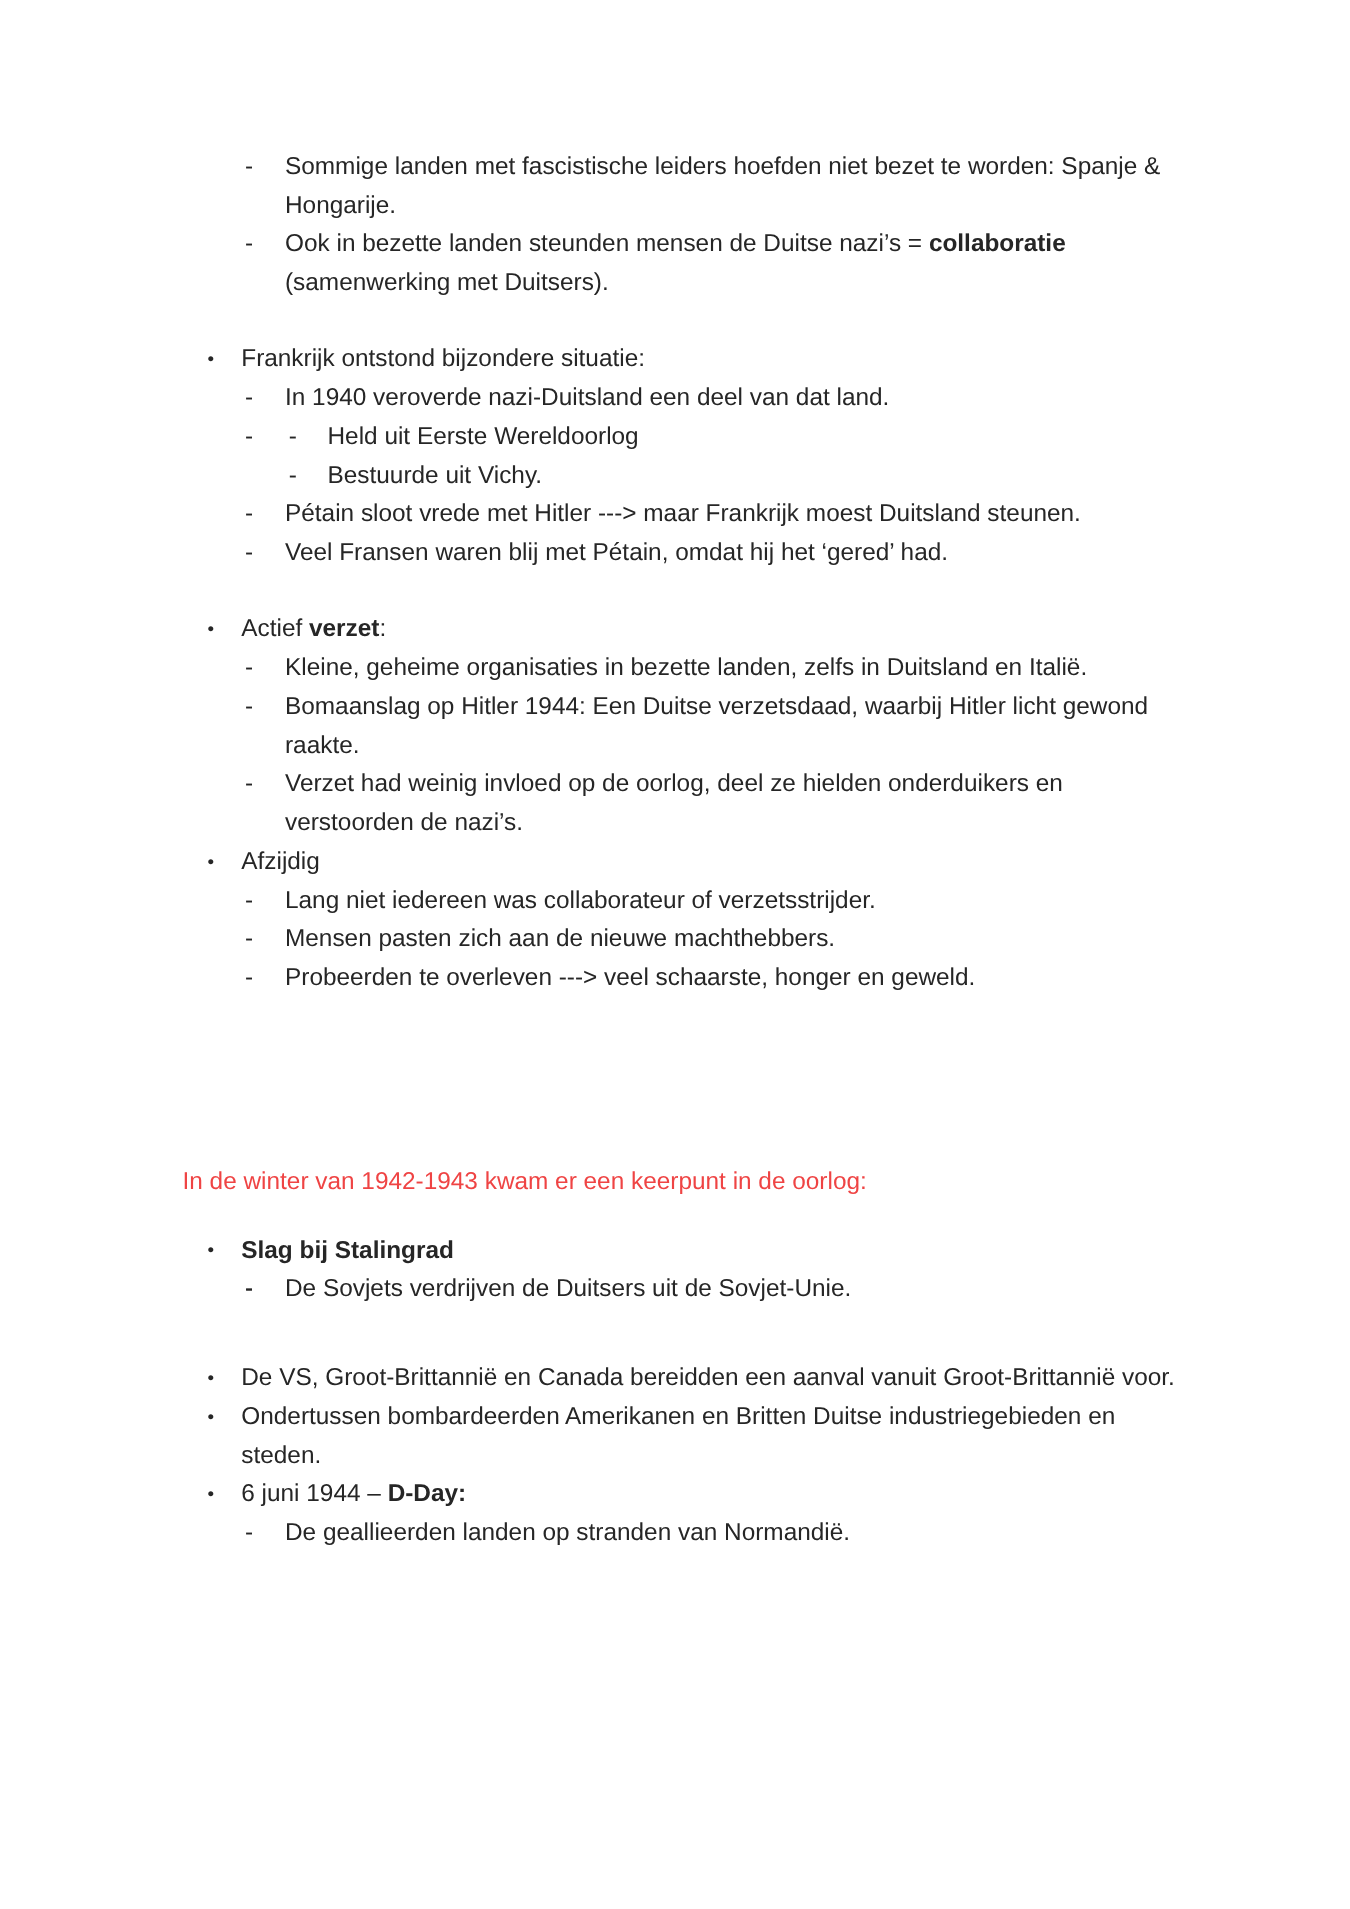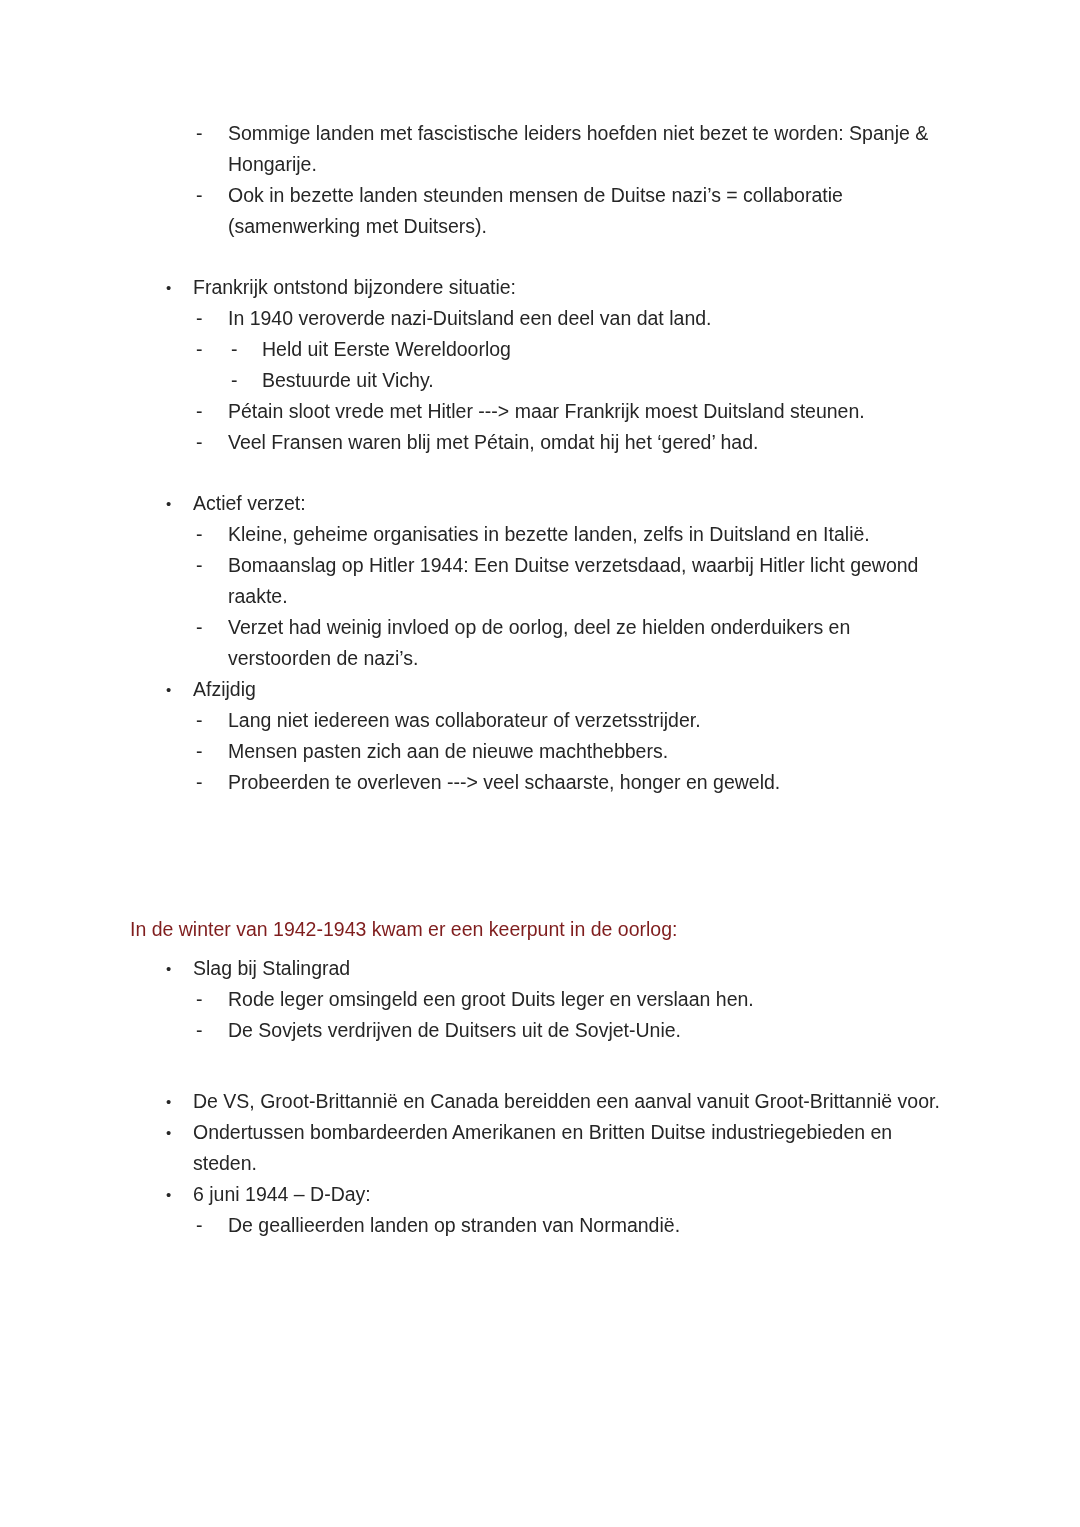--- a/index.html
+++ b/index.html
@@ -25,22 +25,22 @@
     position: absolute;
     left: 130px;
     top: 118px;
     width: 812px;
   }
 
   
   .para {
     font-size: 19.5px;
     line-height: 31px;
-    color: #7f1d1d;
-    margin: 0;
+    color: #ef4444;
+    margin: 16px;
     letter-spacing: 0.0px;
   }
 
   
   .li {
     position: relative;
     font-size: 19.5px;
     line-height: 31px;
     color: #262626;
     margin: 0;
@@ -59,21 +59,21 @@
   .lvl1 > .marker { left: 36px; top: 0; font-size: 15px; }
 
   
   .lvl2 { padding-left: 98px; }
   .lvl2 > .marker { left: 66px; top: 0; }
 
   
   .lvl3 { padding-left: 132px; }
   .lvl3 > .marker { left: 101px; top: 0; }
 
-  b, .b { font-weight: normal; }
+  b, .b { font-weight: bold; }
 
   
   .heading1 {
     font-size: 27.5px;
     line-height: 36px;
     font-weight: normal;
     margin: 0;
     letter-spacing: 0.1px;
   }
   .sp-md  { height: 20px; }
@@ -172,21 +172,20 @@
     <p class="para">In de winter van 1942-1943 kwam er een keerpunt in de oorlog:</p>
 
     <div class="sp-xs"></div>
 
     <div class="li lvl1">
       <span class="marker">•</span>
       <span class="b">Slag bij Stalingrad</span>
     </div>
     <div class="li lvl2">
       <span class="marker">-</span>
-      <span>Rode leger omsingeld een groot Duits leger en verslaan hen.</span>
     </div>
     <div class="li lvl2">
       <span class="marker">-</span>
       <span>De Sovjets verdrijven de Duitsers uit de Sovjet-Unie.</span>
     </div>
 
     <div class="sp-md"></div>
 
 
     <div class="sp-md"></div>

